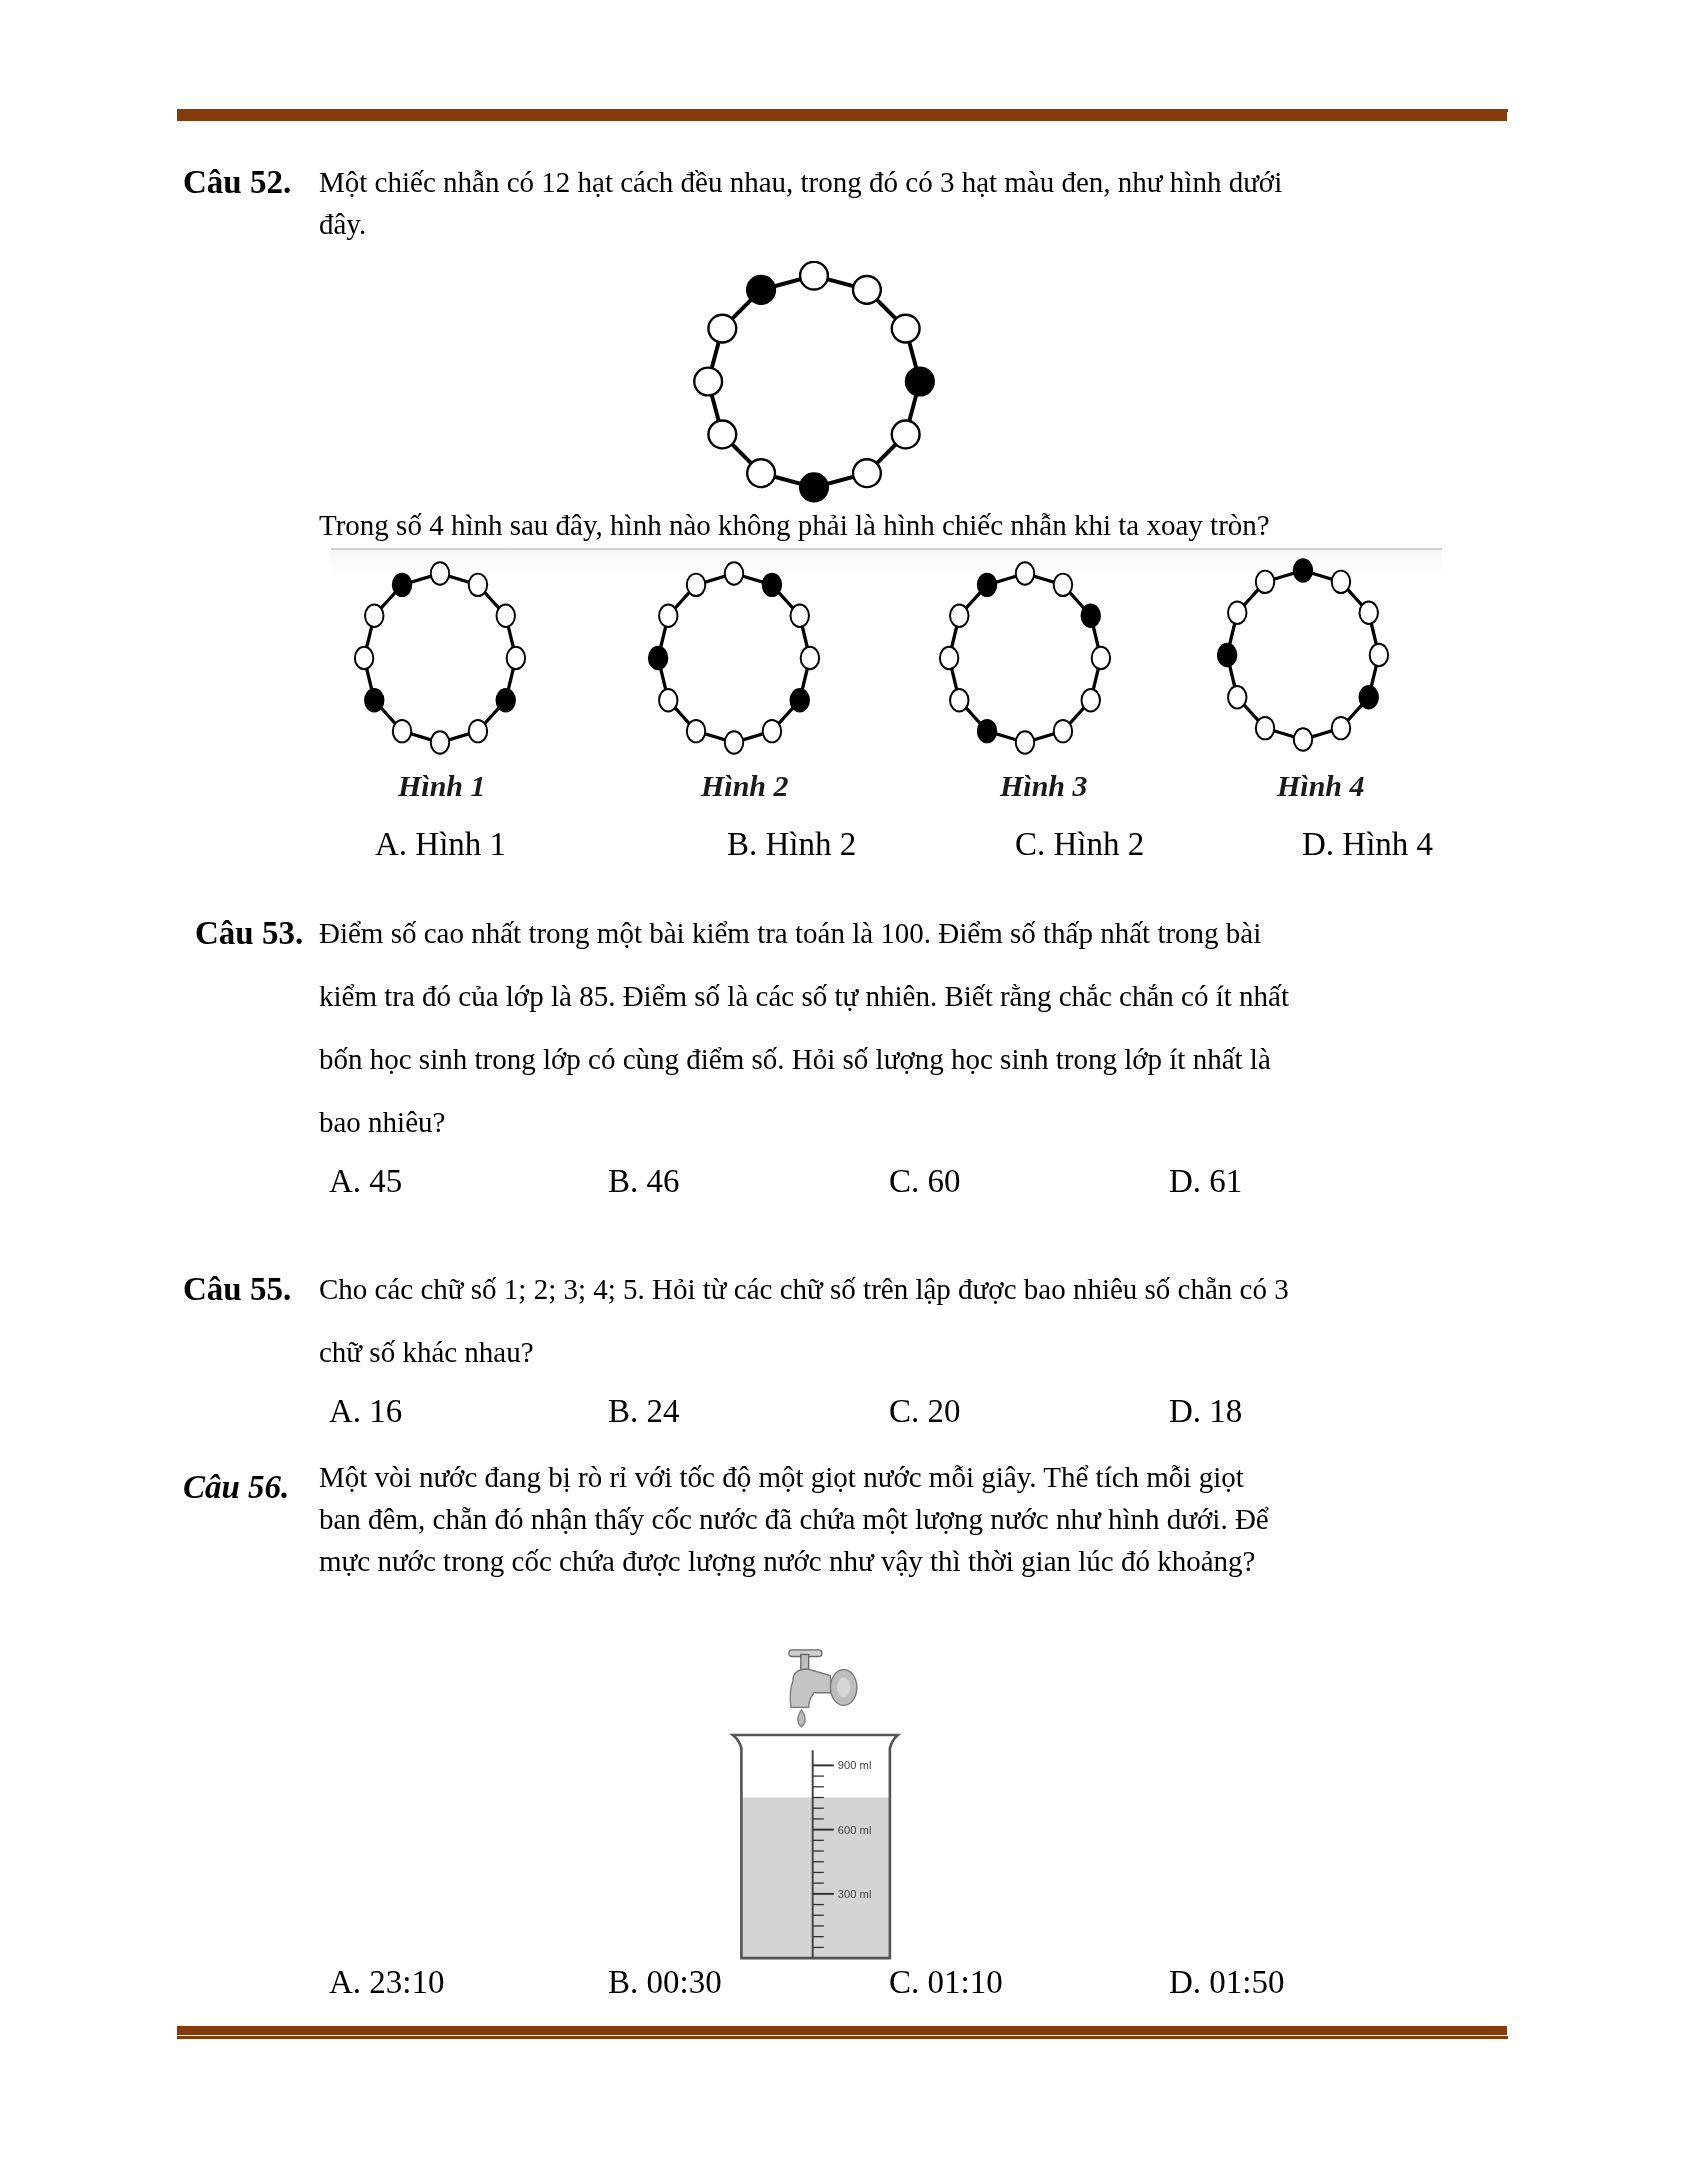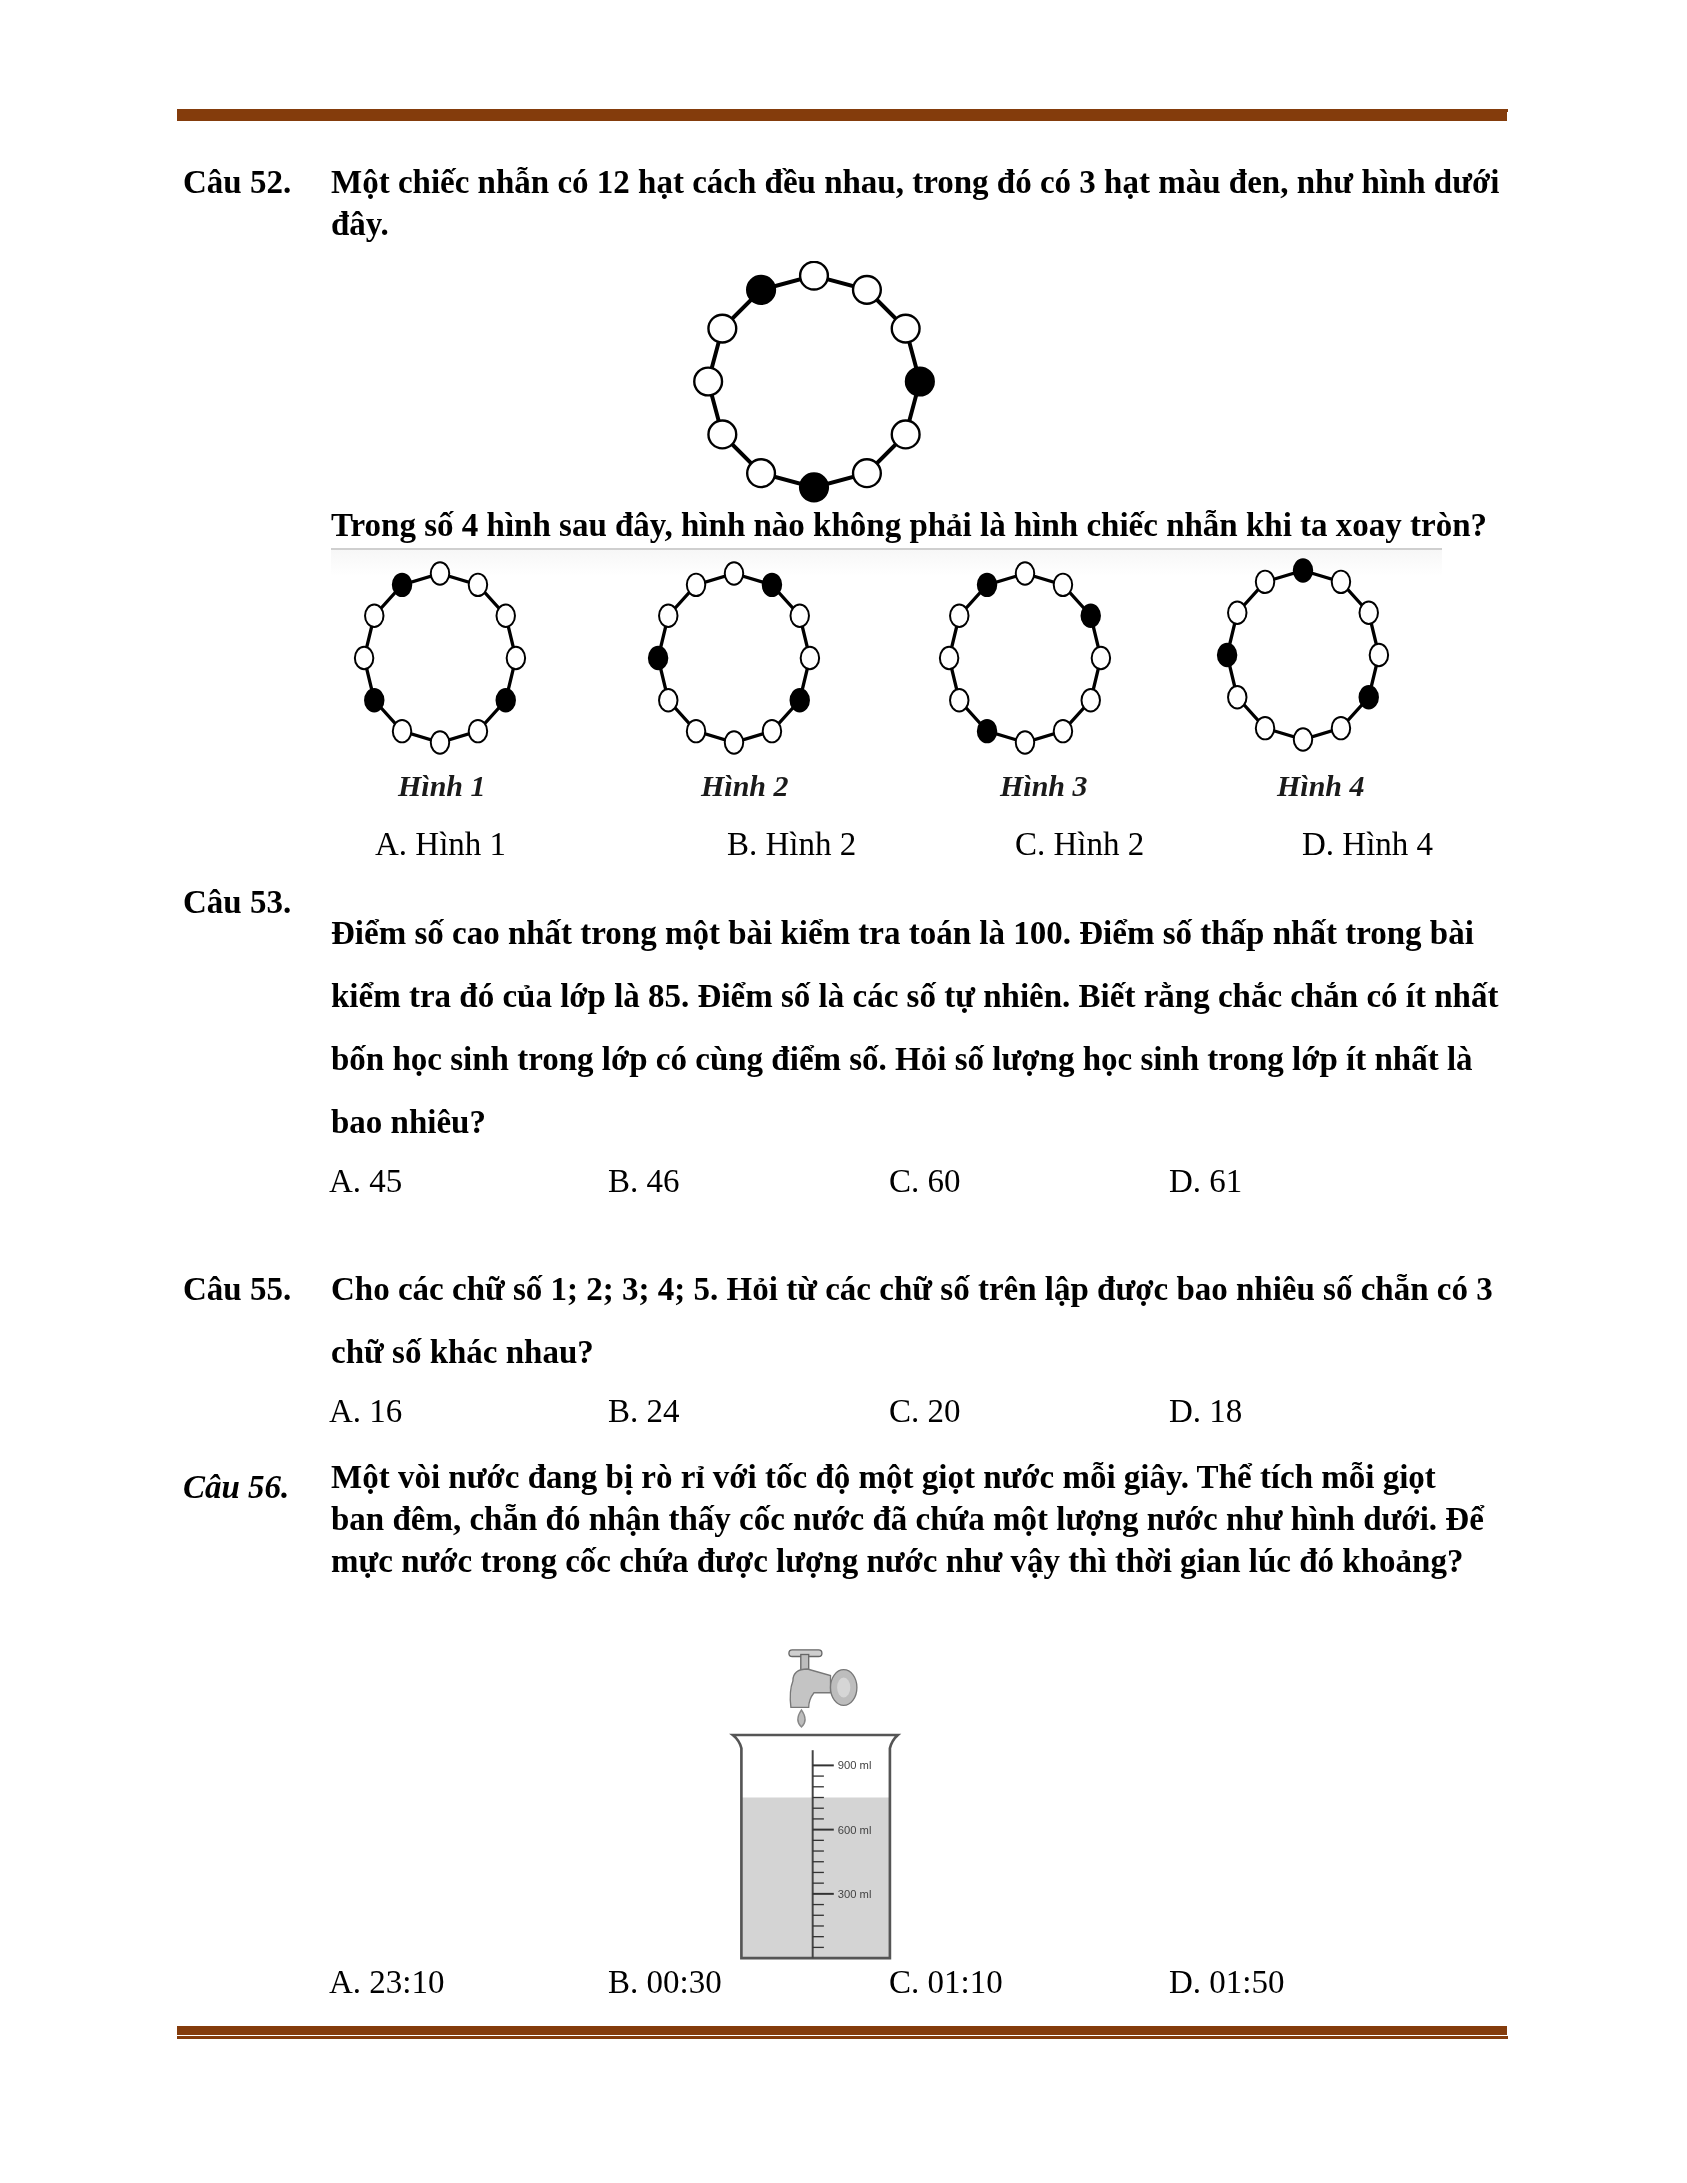--- a/index.html
+++ b/index.html
@@ -1,21 +1,21 @@
 <!DOCTYPE html>
 <html style="font-size:10.6px"><head>
 <meta charset="utf-8">
 <style>
   html, body { margin: 0; padding: 0; background: #ffffff; }
   body { width: 1687px; height: 2183px; position: relative; overflow: hidden;
          font-family: "Liberation Serif", "DejaVu Serif", serif; color: #000; }
   .rule-thin { position: absolute; left: 177px; width: 1331px; height: 2.6px; background: #843C0C; }
   .rule-thick { position: absolute; left: 177px; width: 1330px; height: 8.6px; background: #843C0C; }
   .q-label { position: absolute; left: 183px; font-weight: bold; font-size: 33px; line-height: 40px; white-space: nowrap; }
-  .q-text { position: absolute; left: 331px; width: 1211px; font-size: 33px; white-space: nowrap; font-weight: bold; }
+  .q-text { position: absolute; left: 319px; width: 1211px; font-size: 29px; white-space: nowrap; }
   .q-text .ln { display: block; white-space: nowrap; }
   .tight .ln { height: 42px; line-height: 42px; }
   .loose .ln { height: 63px; line-height: 42px; }
   .opts { position: absolute; left: 329px; font-size: 33px; line-height: 40px; width: 1191px; height: 40px; }
   .opts span { position: absolute; top: 0; white-space: nowrap; }
   .figure { position: absolute; }
   .fig-caption { position: absolute; font-weight: bold; font-style: italic; font-size: 30px; color: #1a1a1a; white-space: nowrap; }
   .fig-panel { position: absolute; left: 331px; top: 548px; width: 1111px; height: 265px;
                border-top: 2.6px solid #cfcfcf; background: linear-gradient(#f7f7f7, #ffffff 26.5px); }
 </style>
@@ -126,21 +126,21 @@
 <div class="fig-caption" style="left:1000px; top:769px;">Hình 3</div>
 <div class="fig-caption" style="left:1277px; top:769px;">Hình 4</div>
 
 <div class="opts" style="top:824px;">
   <span style="left:46px;">A. Hình 1</span>
   <span style="left:398px;">B. Hình 2</span>
   <span style="left:686px;">C. Hình 2</span>
   <span style="left:973px;">D. Hình 4</span>
 </div>
 
-<div class="q-label" style="top:882px;">Câu 53.</div>
+<div class="q-label" style="top:913px;margin-left:12px;">Câu 53.</div>
 <div class="q-text loose" style="top:912px;">
   <span class="ln">Điểm số cao nhất trong một bài kiểm tra toán là 100. Điểm số thấp nhất trong bài</span>
   <span class="ln">kiểm tra đó của lớp là 85. Điểm số là các số tự nhiên. Biết rằng chắc chắn có ít nhất</span>
   <span class="ln">bốn học sinh trong lớp có cùng điểm số. Hỏi số lượng học sinh trong lớp ít nhất là</span>
   <span class="ln">bao nhiêu?</span>
 </div>
 <div class="opts" style="top:1161px;">
   <span style="left:0px;">A. 45</span>
   <span style="left:279px;">B. 46</span>
   <span style="left:560px;">C. 60</span>

